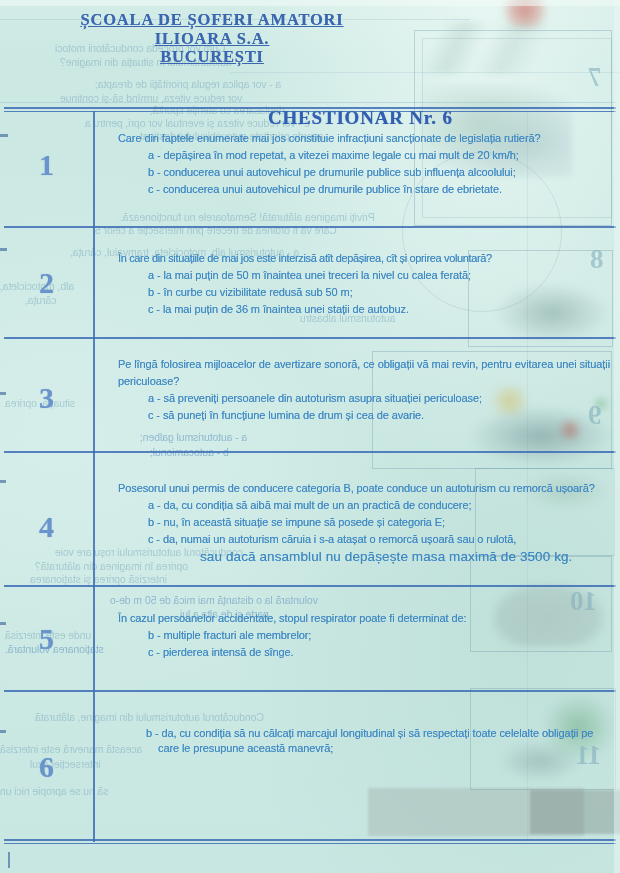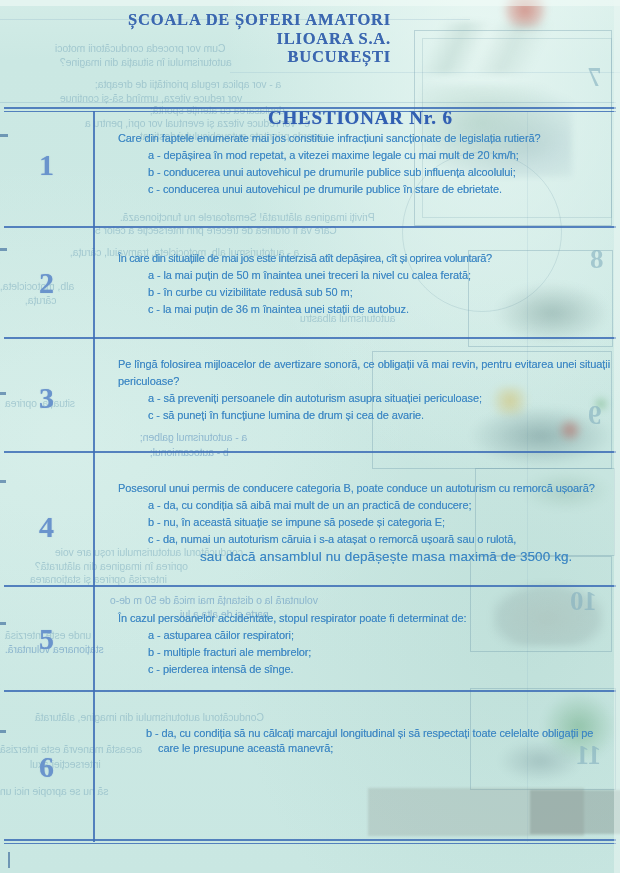--- a/index.html
+++ b/index.html
@@ -18,24 +18,24 @@
     background:
       radial-gradient(ellipse at 78% 4%, rgba(238,250,246,.75), transparent 38%),
       radial-gradient(ellipse at 10% 50%, rgba(228,246,241,.4), transparent 45%),
       radial-gradient(ellipse at 85% 72%, rgba(150,195,185,.22), transparent 40%);
   }
   .edge-top   { position:absolute; left:0; top:0; width:620px; height:6px; background:rgba(242,251,248,.55); }
   .edge-right { position:absolute; right:0; top:0; width:6px; height:873px; background:rgba(236,248,244,.5); }
 
   
   .school {
-    position:absolute; left:55px; top:11px; width:336px; text-align:right;
+    position:absolute; left:44px; top:11px; width:336px; text-align:center;
     font-family:"Liberation Serif", serif; font-weight:bold;
     font-size:16.5px; line-height:18.5px; letter-spacing:.8px;
-    color:#3b67b0; text-shadow:0 0 .6px rgba(59,103,176,.7);
+    color:#3b67b0; text-shadow:0 0 .6px rgba(59,103,176,.7);text-decoration:underline;
   }
   .title {
     position:absolute; left:268px; top:76px;
     font-family:"Liberation Serif", serif; font-weight:bold;
     font-size:19px; letter-spacing:.8px;
     color:#315fb2; text-shadow:0 0 .7px rgba(49,95,178,.75);margin-top:31px;
   }
 
   
   .hline { position:absolute; left:4px; width:612px; height:1.6px; background:#3d6db6; opacity:.85; }
@@ -207,21 +207,20 @@
   <div class="qbody" style="top:480px">
     <p class="stem">Posesorul unui permis de conducere categoria B, poate conduce un autoturism cu remorcă ușoară?</p>
     <p class="opt">a - da, cu condiția să aibă mai mult de un an practică de conducere;</p>
     <p class="opt">b - nu, în această situație se impune să posede și categoria E;</p>
     <p class="opt">c - da, numai un autoturism căruia i s-a atașat o remorcă ușoară sau o rulotă,</p>
     <p class="extra">sau dacă ansamblul nu depășește masa maximă de 3500 kg.</p>
   </div>
 
   <div class="qbody" style="top:610px">
     <p class="stem">În cazul persoanelor accidentate, stopul respirator poate fi determinat de:</p>
-    <p class="opt">a - astuparea căilor respiratori;</p>
     <p class="opt">b - multiple fracturi ale membrelor;</p>
     <p class="opt">c - pierderea intensă de sînge.</p>
   </div>
 
   <div class="qbody q6" style="top:726px">
     <p class="opt">b - da, cu condiția să nu călcați marcajul longitudinal și să respectați toate celelalte obligații pe care le presupune această manevră;</p>
   </div>
 
   <div class="edge-top"></div>
   <div class="edge-right"></div>

